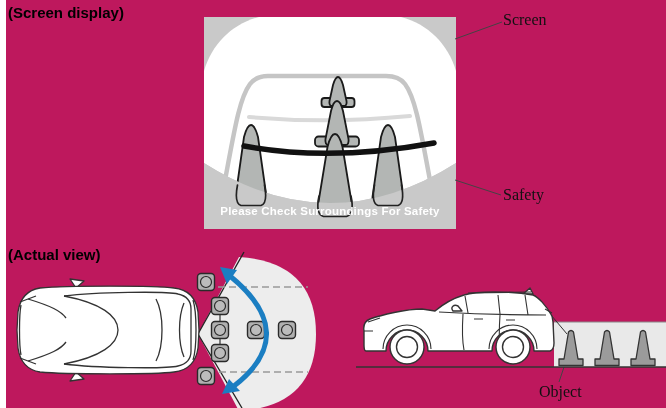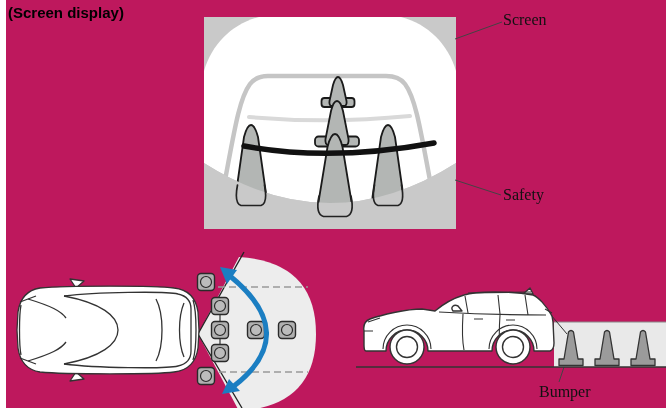--- a/index.html
+++ b/index.html
@@ -168,16 +168,18 @@
 
       <g fill="#9b9b9b" stroke="#333" stroke-width="1.3" stroke-linejoin="round">
         <path d="M562.5,332 Q565,329 567.5,332 L572,359 L577,359 L577,365.5 L553,365.5 L553,359 L558,359 Z"></path>
         <path d="M598.5,332 Q601,329 603.5,332 L608,359 L613,359 L613,365.5 L589,365.5 L589,359 L594,359 Z"></path>
         <path d="M634.5,332 Q637,329 639.5,332 L644,359 L649,359 L649,365.5 L625,365.5 L625,359 L630,359 Z"></path>
       </g>
     </g>
   </svg>
 
   <div class="lbl bold" style="left:2px;top:4px">(Screen display)</div>
+  <div class="lbl bold" style="left:2px;top:246px">(Actual view)</div>
   <div class="lbl serif" style="left:497px;top:11px">Screen</div>
   <div class="lbl serif" style="left:497px;top:186px">Safety</div>
-  <div class="lbl serif" style="left:533px;top:383px">Bumper</div>
+  <div class="lbl serif" style="left:533px;top:383px">Object</div>
+  <div class="safety-text">Please Check Surroundings For Safety</div>
 </div>
 
 </body></html>

